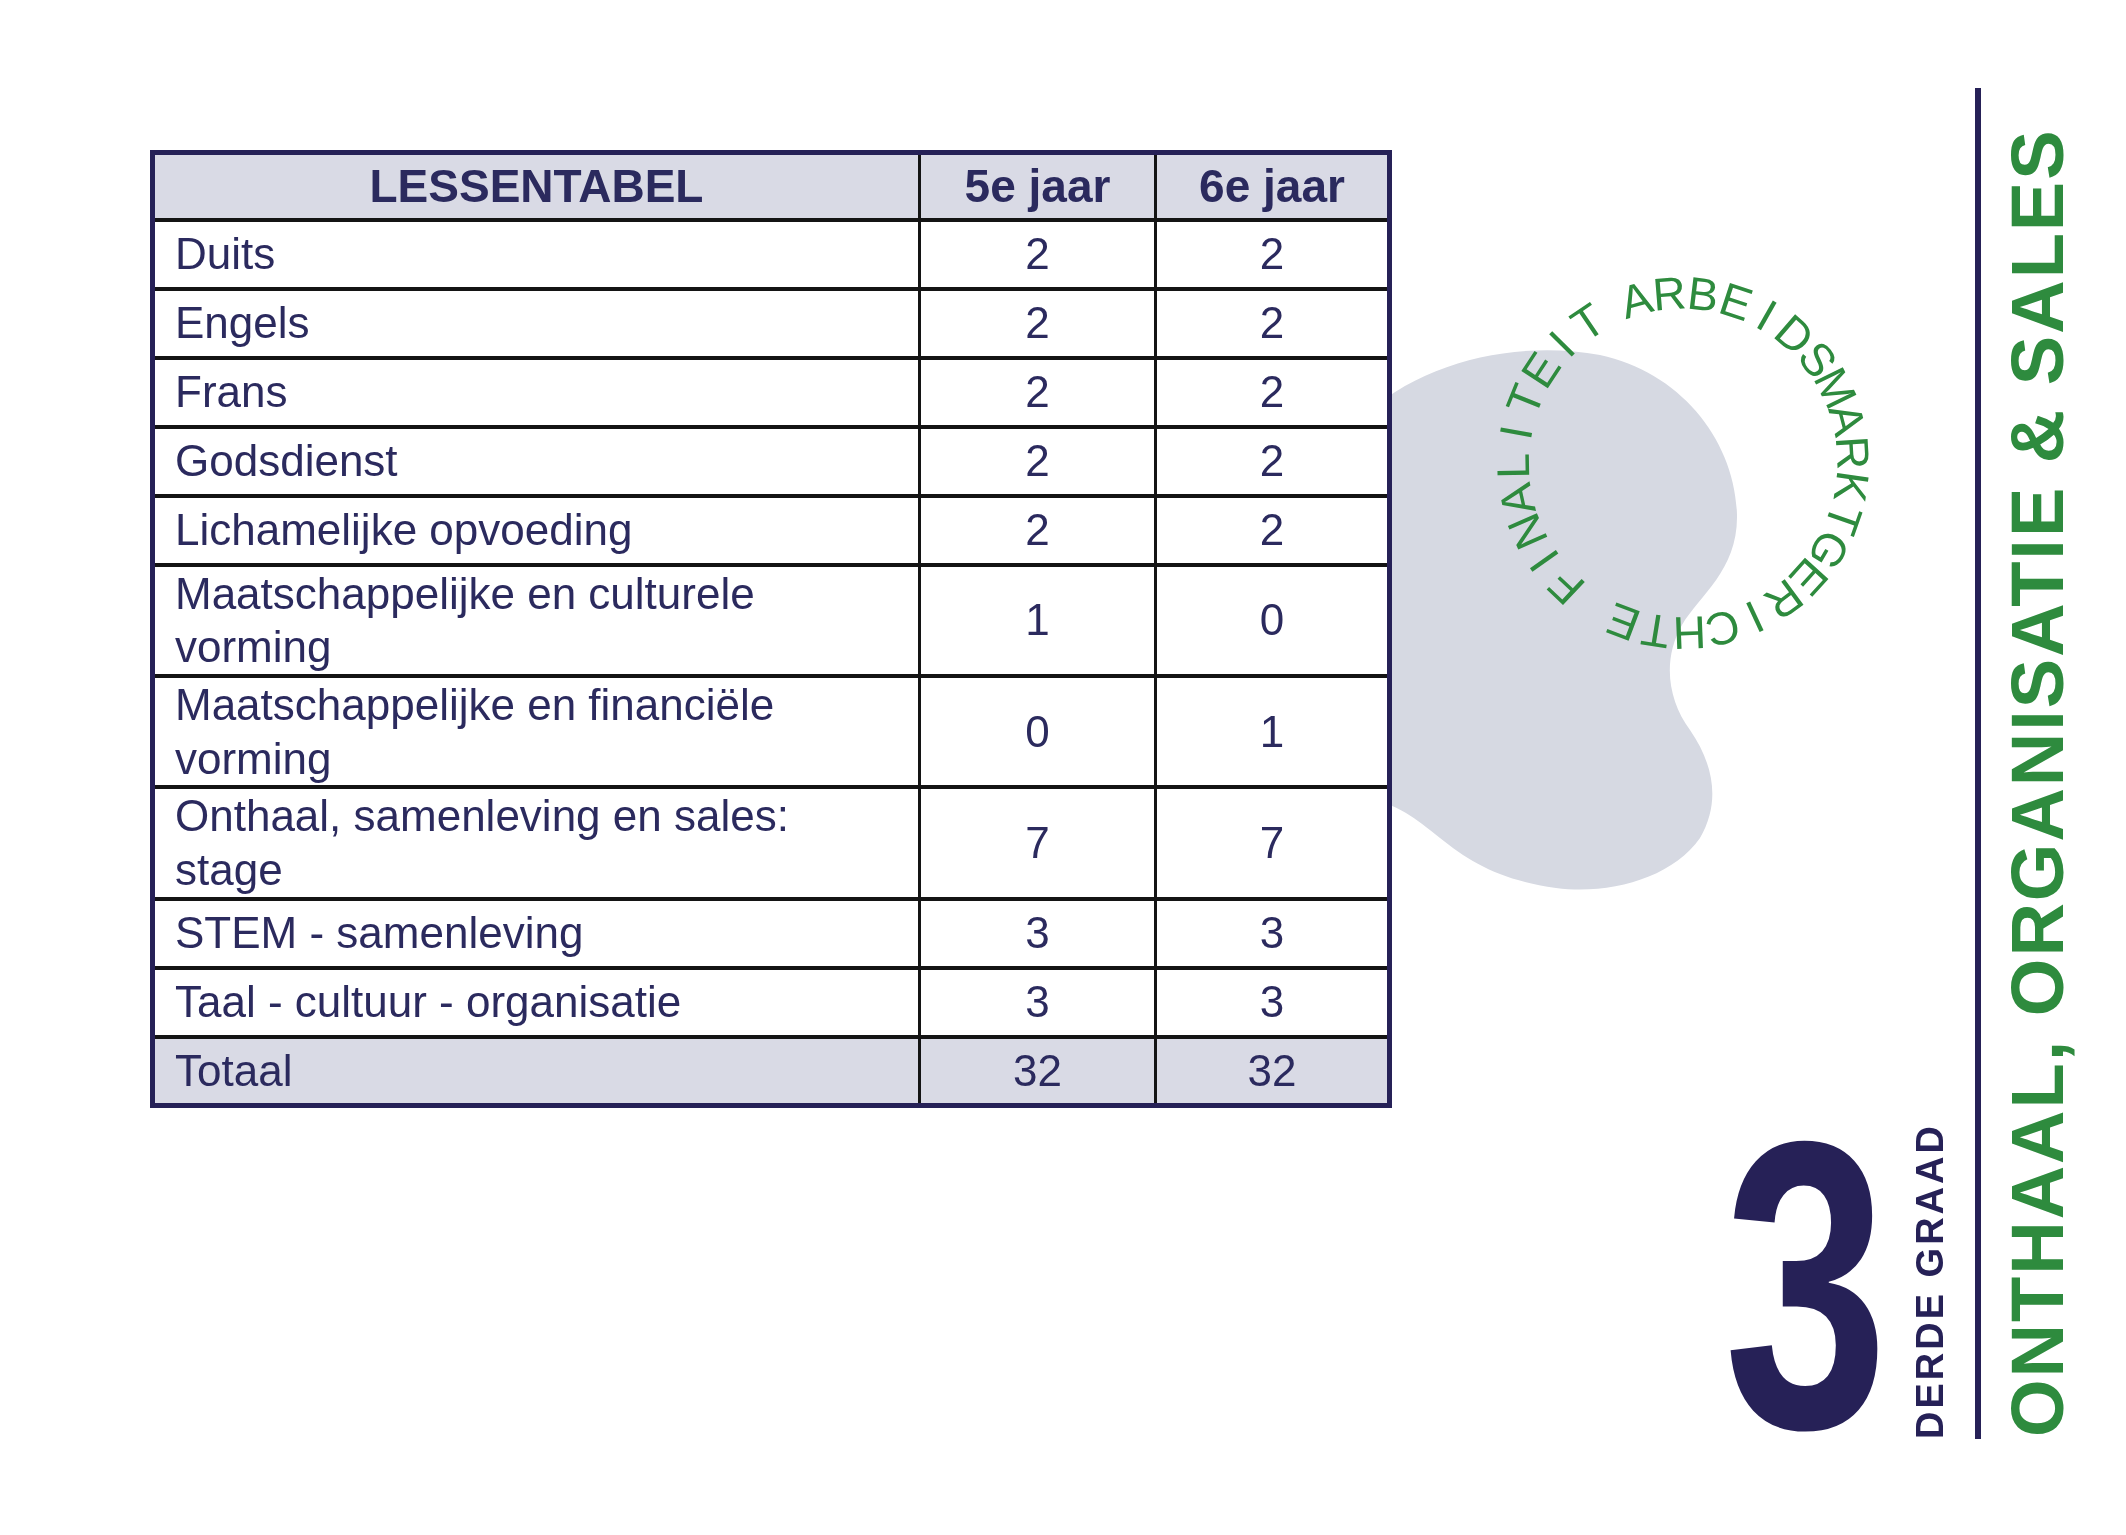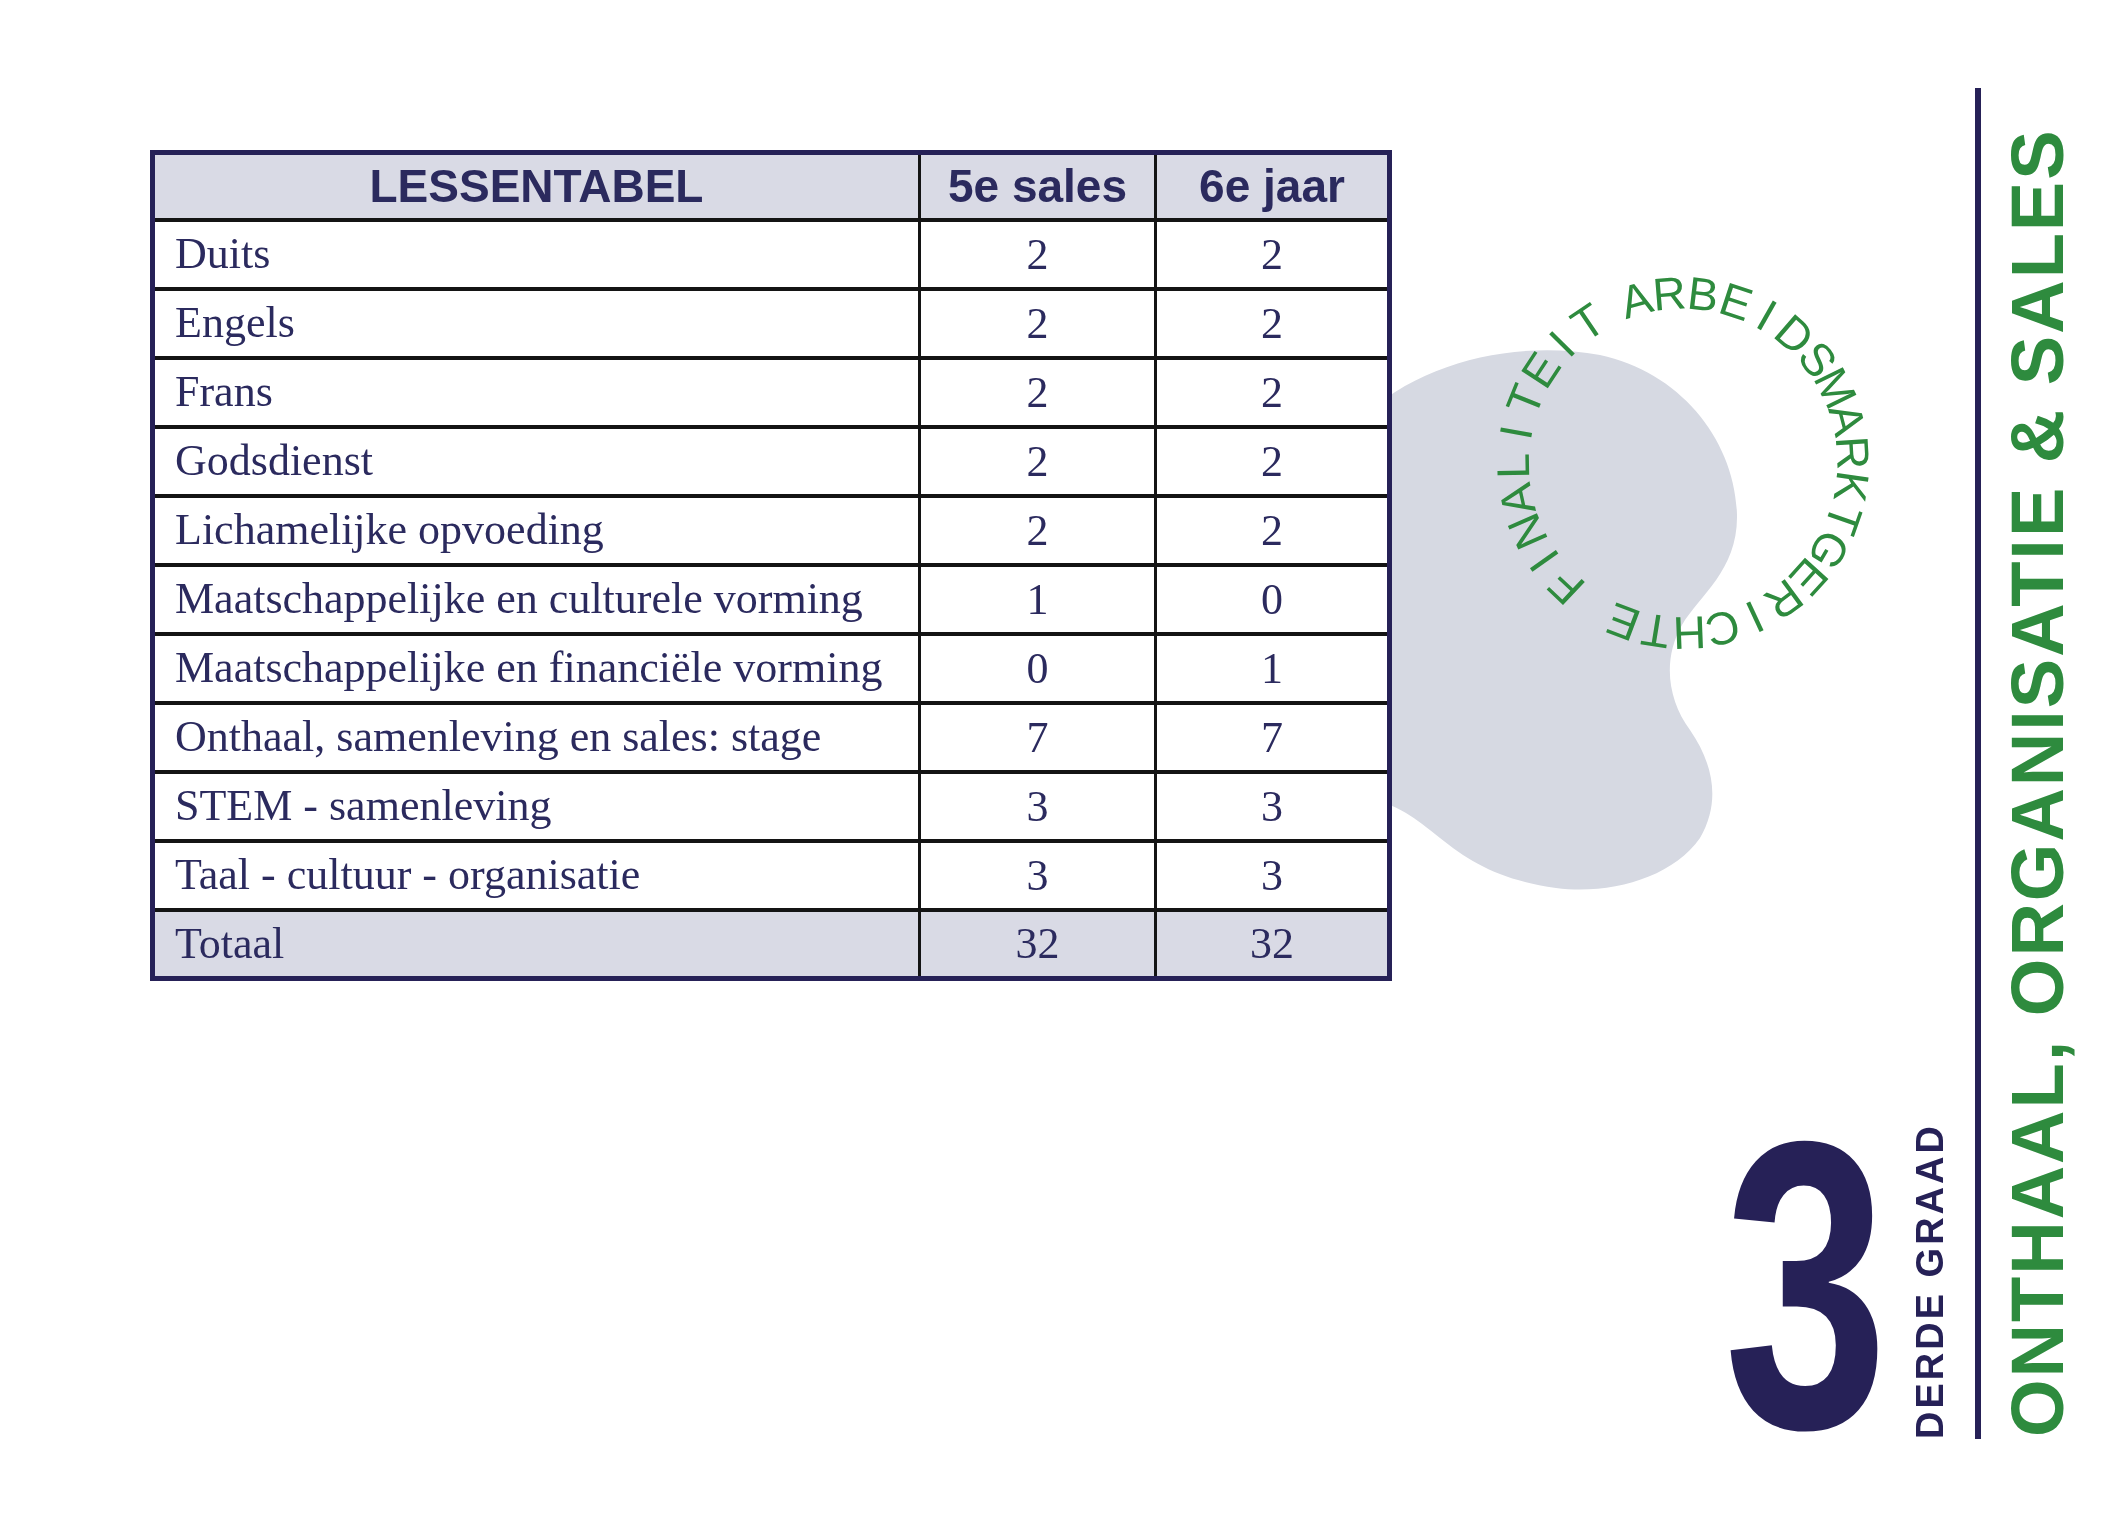--- a/index.html
+++ b/index.html
@@ -31,21 +31,21 @@
   }
   .lesson-table td,.lesson-table th{
     border-left:3px solid var(--line);
     border-right:3px solid var(--line);
     border-top:4px solid var(--line);
     border-bottom:4px solid var(--line);
     vertical-align:middle;
     overflow:hidden;
   }
   .lesson-table th{height:67px;background:var(--header-bg);font-weight:bold;font-size:46px;text-align:center;}
-  .lesson-table td{height:69px;font-family:Liberation Serif, serif;}
+  .lesson-table td{height:69px;}
   .lesson-table tr.tall td{height:138px;}
   .lesson-table td.name{text-align:left;padding-left:20px;padding-right:14px;line-height:1.22;}
   .lesson-table td.num{text-align:center;}
   .lesson-table tr.total td{background:var(--header-bg);}
 
   
   .badge{position:absolute;left:1683px;top:463px;width:0;height:0;z-index:3;}
   .badge span{
     position:absolute;left:0;top:0;transform-origin:0 0;
     font-size:46px;font-weight:500;color:var(--green);white-space:pre;
@@ -93,21 +93,21 @@
 
   <table class="lesson-table">
     <colgroup>
         <col style="width:767px">
         <col style="width:236px">
         <col style="width:234px">
       </colgroup>
     <tbody>
         <tr>
       <th>LESSENTABEL</th>
-      <th>5e sales</th>
+      <th>5e jaar</th>
       <th>6e jaar</th>
     </tr>
     <tr>
       <td class="name">Duits</td>
       <td class="num">2</td>
       <td class="num">2</td>
     </tr>
     <tr>
       <td class="name">Engels</td>
       <td class="num">2</td>

